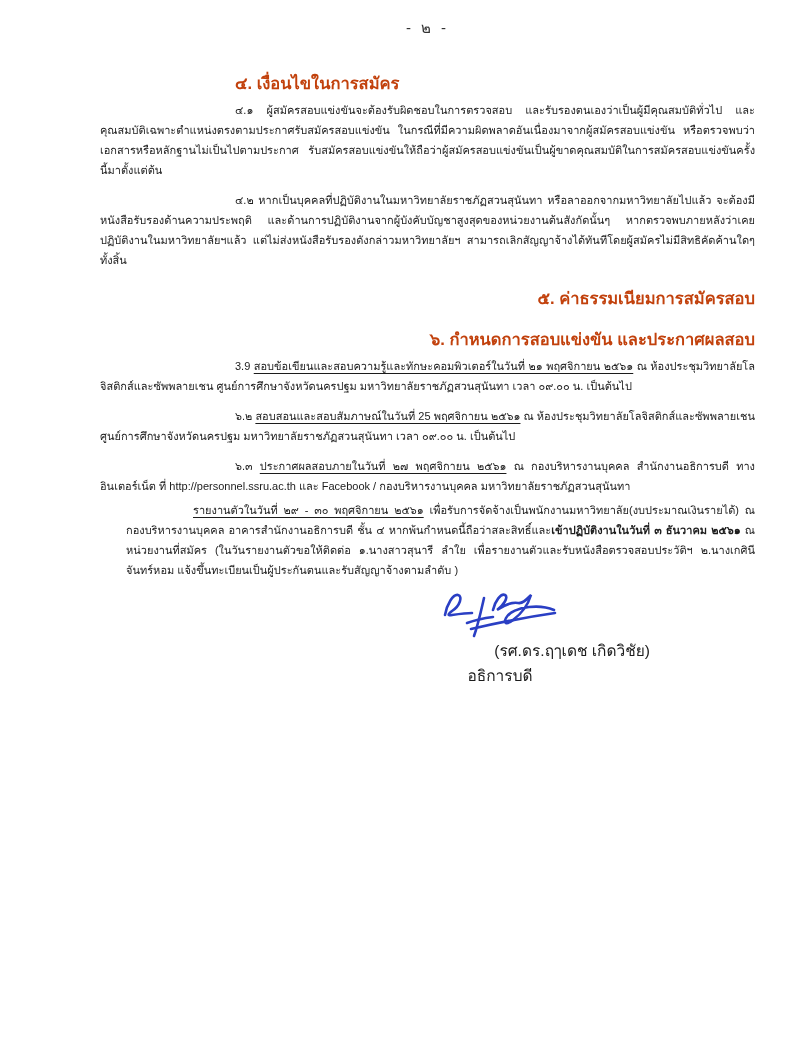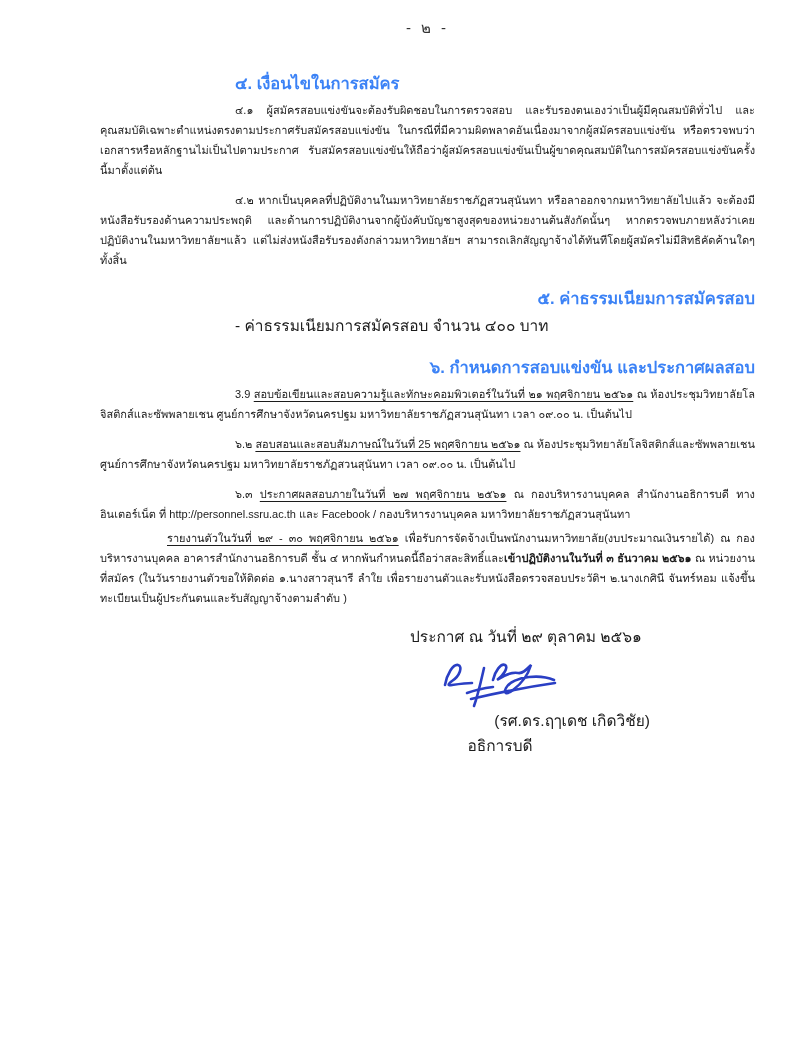--- a/index.html
+++ b/index.html
@@ -18,39 +18,39 @@
     font-size: 15px;
     letter-spacing: 3px;
     line-height: 24px;
     color: #333;
   }
   .heading {
     font-size: 16.5px;
     font-weight: 700;
     margin: 0 0 0 135px;
     line-height: 26px;
-    color: #3b82f6;
+    color: #c2410c;
   }
   .mt-xl { margin-top: 30px; }
   .mt-lg { margin-top: 15px; text-align: right; }
   p.body {
     font-size: 11px;
     line-height: 20px;
     margin: 10px 0 0 0;
     text-align: justify;
     text-indent: 135px;
   }
   p.first { margin-top: 4px; }
   p.item {
     font-size: 15.5px;
     line-height: 26px;
     margin: 2px 0 0 135px;
     text-indent: 0;
   }
-  p.report { text-indent: 67px; }
+  p.report { text-indent: 67px; margin-left: 26px; }
   .u { text-decoration: underline; text-underline-offset: 3px; }
   .b { font-weight: 700; }
   .announce {
     font-size: 15.5px;
     line-height: 26px;
     margin: 16px 0 0 310px;
   }
   .sig-wrap {
     width: 300px;
     margin: 4px 0 0 250px;
@@ -66,30 +66,28 @@
 <div class="page">
   <div class="content">
 
     <div class="page-number">- ๒ -</div>
 
     <h3 class="heading mt-xl">๔. เงื่อนไขในการสมัคร</h3>
     <p class="body first">๔.๑ ผู้สมัครสอบแข่งขันจะต้องรับผิดชอบในการตรวจสอบ และรับรองตนเองว่าเป็นผู้มีคุณสมบัติทั่วไป และคุณสมบัติเฉพาะตำแหน่งตรงตามประกาศรับสมัครสอบแข่งขัน ในกรณีที่มีความผิดพลาดอันเนื่องมาจากผู้สมัครสอบแข่งขัน หรือตรวจพบว่าเอกสารหรือหลักฐานไม่เป็นไปตามประกาศ รับสมัครสอบแข่งขันให้ถือว่าผู้สมัครสอบแข่งขันเป็นผู้ขาดคุณสมบัติในการสมัครสอบแข่งขันครั้งนี้มาตั้งแต่ต้น</p>
     <p class="body">๔.๒ หากเป็นบุคคลที่ปฏิบัติงานในมหาวิทยาลัยราชภัฏสวนสุนันทา หรือลาออกจากมหาวิทยาลัยไปแล้ว จะต้องมีหนังสือรับรองด้านความประพฤติ และด้านการปฏิบัติงานจากผู้บังคับบัญชาสูงสุดของหน่วยงานต้นสังกัดนั้นๆ หากตรวจพบภายหลังว่าเคยปฏิบัติงานในมหาวิทยาลัยฯแล้ว แต่ไม่ส่งหนังสือรับรองดังกล่าวมหาวิทยาลัยฯ สามารถเลิกสัญญาจ้างได้ทันทีโดยผู้สมัครไม่มีสิทธิคัดค้านใดๆ ทั้งสิ้น</p>
 
     <h3 class="heading mt-lg">๕. ค่าธรรมเนียมการสมัครสอบ</h3>
-    <p class="item">- ค่าธรรมเนียมการสมัครสอบ จำนวน ๔๐๐ บาท</p>
 
     <h3 class="heading mt-lg">๖. กำหนดการสอบแข่งขัน และประกาศผลสอบ</h3>
     <p class="body first"><span>3.9 </span><span class="u">สอบข้อเขียนและสอบความรู้และทักษะคอมพิวเตอร์ในวันที่ ๒๑ พฤศจิกายน ๒๕๖๑</span><span> ณ ห้องประชุมวิทยาลัยโลจิสติกส์และซัพพลายเชน ศูนย์การศึกษาจังหวัดนครปฐม มหาวิทยาลัยราชภัฏสวนสุนันทา เวลา ๐๙.๐๐ น. เป็นต้นไป</span></p>
     <p class="body"><span>๖.๒ </span><span class="u">สอบสอนและสอบสัมภาษณ์ในวันที่ 25 พฤศจิกายน ๒๕๖๑</span><span> ณ ห้องประชุมวิทยาลัยโลจิสติกส์และซัพพลายเชน ศูนย์การศึกษาจังหวัดนครปฐม มหาวิทยาลัยราชภัฏสวนสุนันทา เวลา ๐๙.๐๐ น. เป็นต้นไป</span></p>
     <p class="body"><span>๖.๓ </span><span class="u">ประกาศผลสอบภายในวันที่ ๒๗ พฤศจิกายน ๒๕๖๑</span><span> ณ กองบริหารงานบุคคล สำนักงานอธิการบดี ทางอินเตอร์เน็ต ที่ http://personnel.ssru.ac.th และ Facebook / กองบริหารงานบุคคล มหาวิทยาลัยราชภัฏสวนสุนันทา</span></p>
 
     <p class="body first report"><span class="u">รายงานตัวในวันที่ ๒๙ - ๓๐ พฤศจิกายน ๒๕๖๑</span><span> เพื่อรับการจัดจ้างเป็นพนักงานมหาวิทยาลัย(งบประมาณเงินรายได้) ณ กองบริหารงานบุคคล อาคารสำนักงานอธิการบดี ชั้น ๔ หากพ้นกำหนดนี้ถือว่าสละสิทธิ์และ</span><span class="b">เข้าปฏิบัติงานในวันที่ ๓ ธันวาคม ๒๕๖๑</span><span> ณ หน่วยงานที่สมัคร (ในวันรายงานตัวขอให้ติดต่อ ๑.นางสาวสุนารี ลำใย เพื่อรายงานตัวและรับหนังสือตรวจสอบประวัติฯ ๒.นางเกศินี จันทร์หอม แจ้งขึ้นทะเบียนเป็นผู้ประกันตนและรับสัญญาจ้างตามลำดับ )</span></p>
 
-    <div class="announce">ประกาศ ณ วันที่ ๒๙ ตุลาคม ๒๕๖๑</div>
 
     <div class="sig-wrap">
       <svg class="signature-svg" width="126" height="54" viewBox="0 0 126 54">
         <g fill="none" stroke="#2a3fc4" stroke-width="2.6" stroke-linecap="round">
           <path d="M8,31 C10,20 16,10 21,11 C26,12 23,22 15,27 C11,30 10,32 15,31 C22,30 29,29 35,29" stroke="#2a3fc4"></path>
           <path d="M47,14 C44,27 41,41 37,52" stroke="#2a3fc4"></path>
           <path d="M30,39 C38,36 48,34 56,33" stroke="#2a3fc4"></path>
           <path d="M56,26 C58,17 64,9 68,11 C72,13 66,22 60,26 C66,22 75,18 81,19 C86,20 90,15 94,11 C91,21 84,30 76,36 C70,41 66,40 69,34 C72,28 82,24 92,23 C101,22 110,23 117,26" stroke="#2a3fc4"></path>
           <path d="M34,45 C60,39 90,33 118,29" stroke="#2a3fc4"></path>
         </g>

